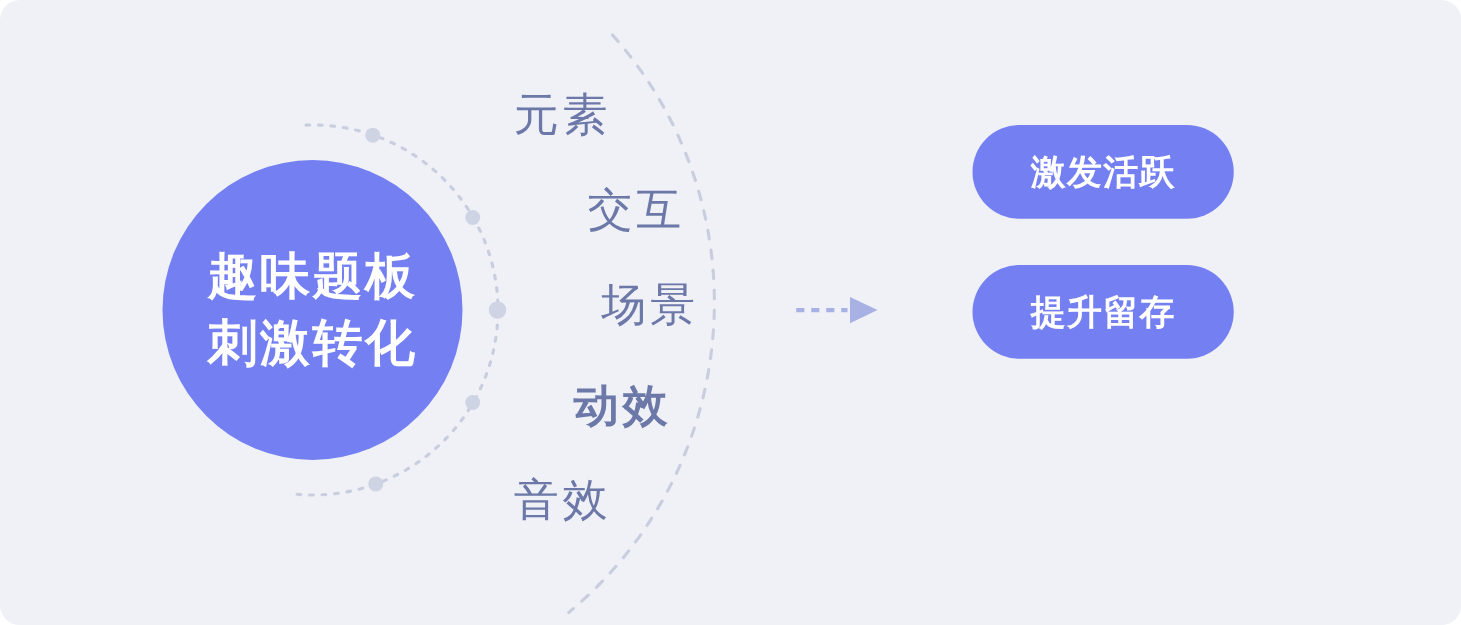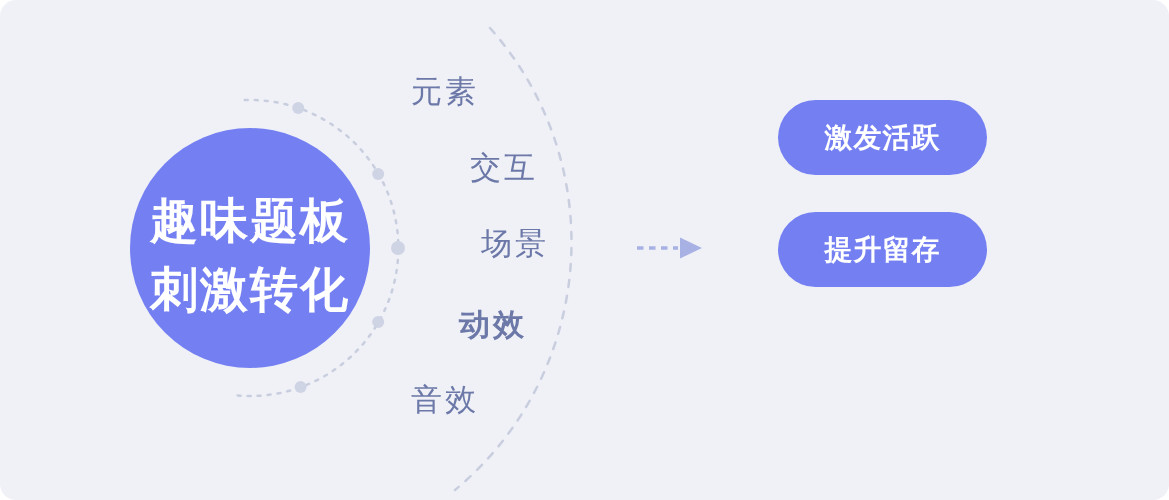--- a/index.html
+++ b/index.html
@@ -46,32 +46,31 @@
     border-radius: 50%;
     background: var(--accent-purple, #7480F2);
     display: flex;
     flex-direction: column;
     align-items: center;
     justify-content: center;
     text-align: center;
   }
   .hub-line {
     color: var(--text-on-accent, #FFFFFF);
-    font-size: 48px;
+    font-size: 40px;
     font-weight: bold;
     line-height: 54px;
     letter-spacing: 2px;
     white-space: nowrap;
-    margin-top: 15px;
   }
 
   .sat {
     position: absolute;
     color: var(--label-text, #6C79A8);
-    font-size: 31px;
+    font-size: 36px;
     font-weight: 500;
     letter-spacing: 3px;
     white-space: nowrap;
     line-height: 32px;
   }
   .sat-0 { left: 411px; top: 76px; }
   .sat-1 { left: 470px; top: 152px; }
   .sat-2 { left: 481px; top: 228px; }
   .sat-3 { left: 459px; top: 309px; font-weight: bold; }
   .sat-4 { left: 411px; top: 384px; }

